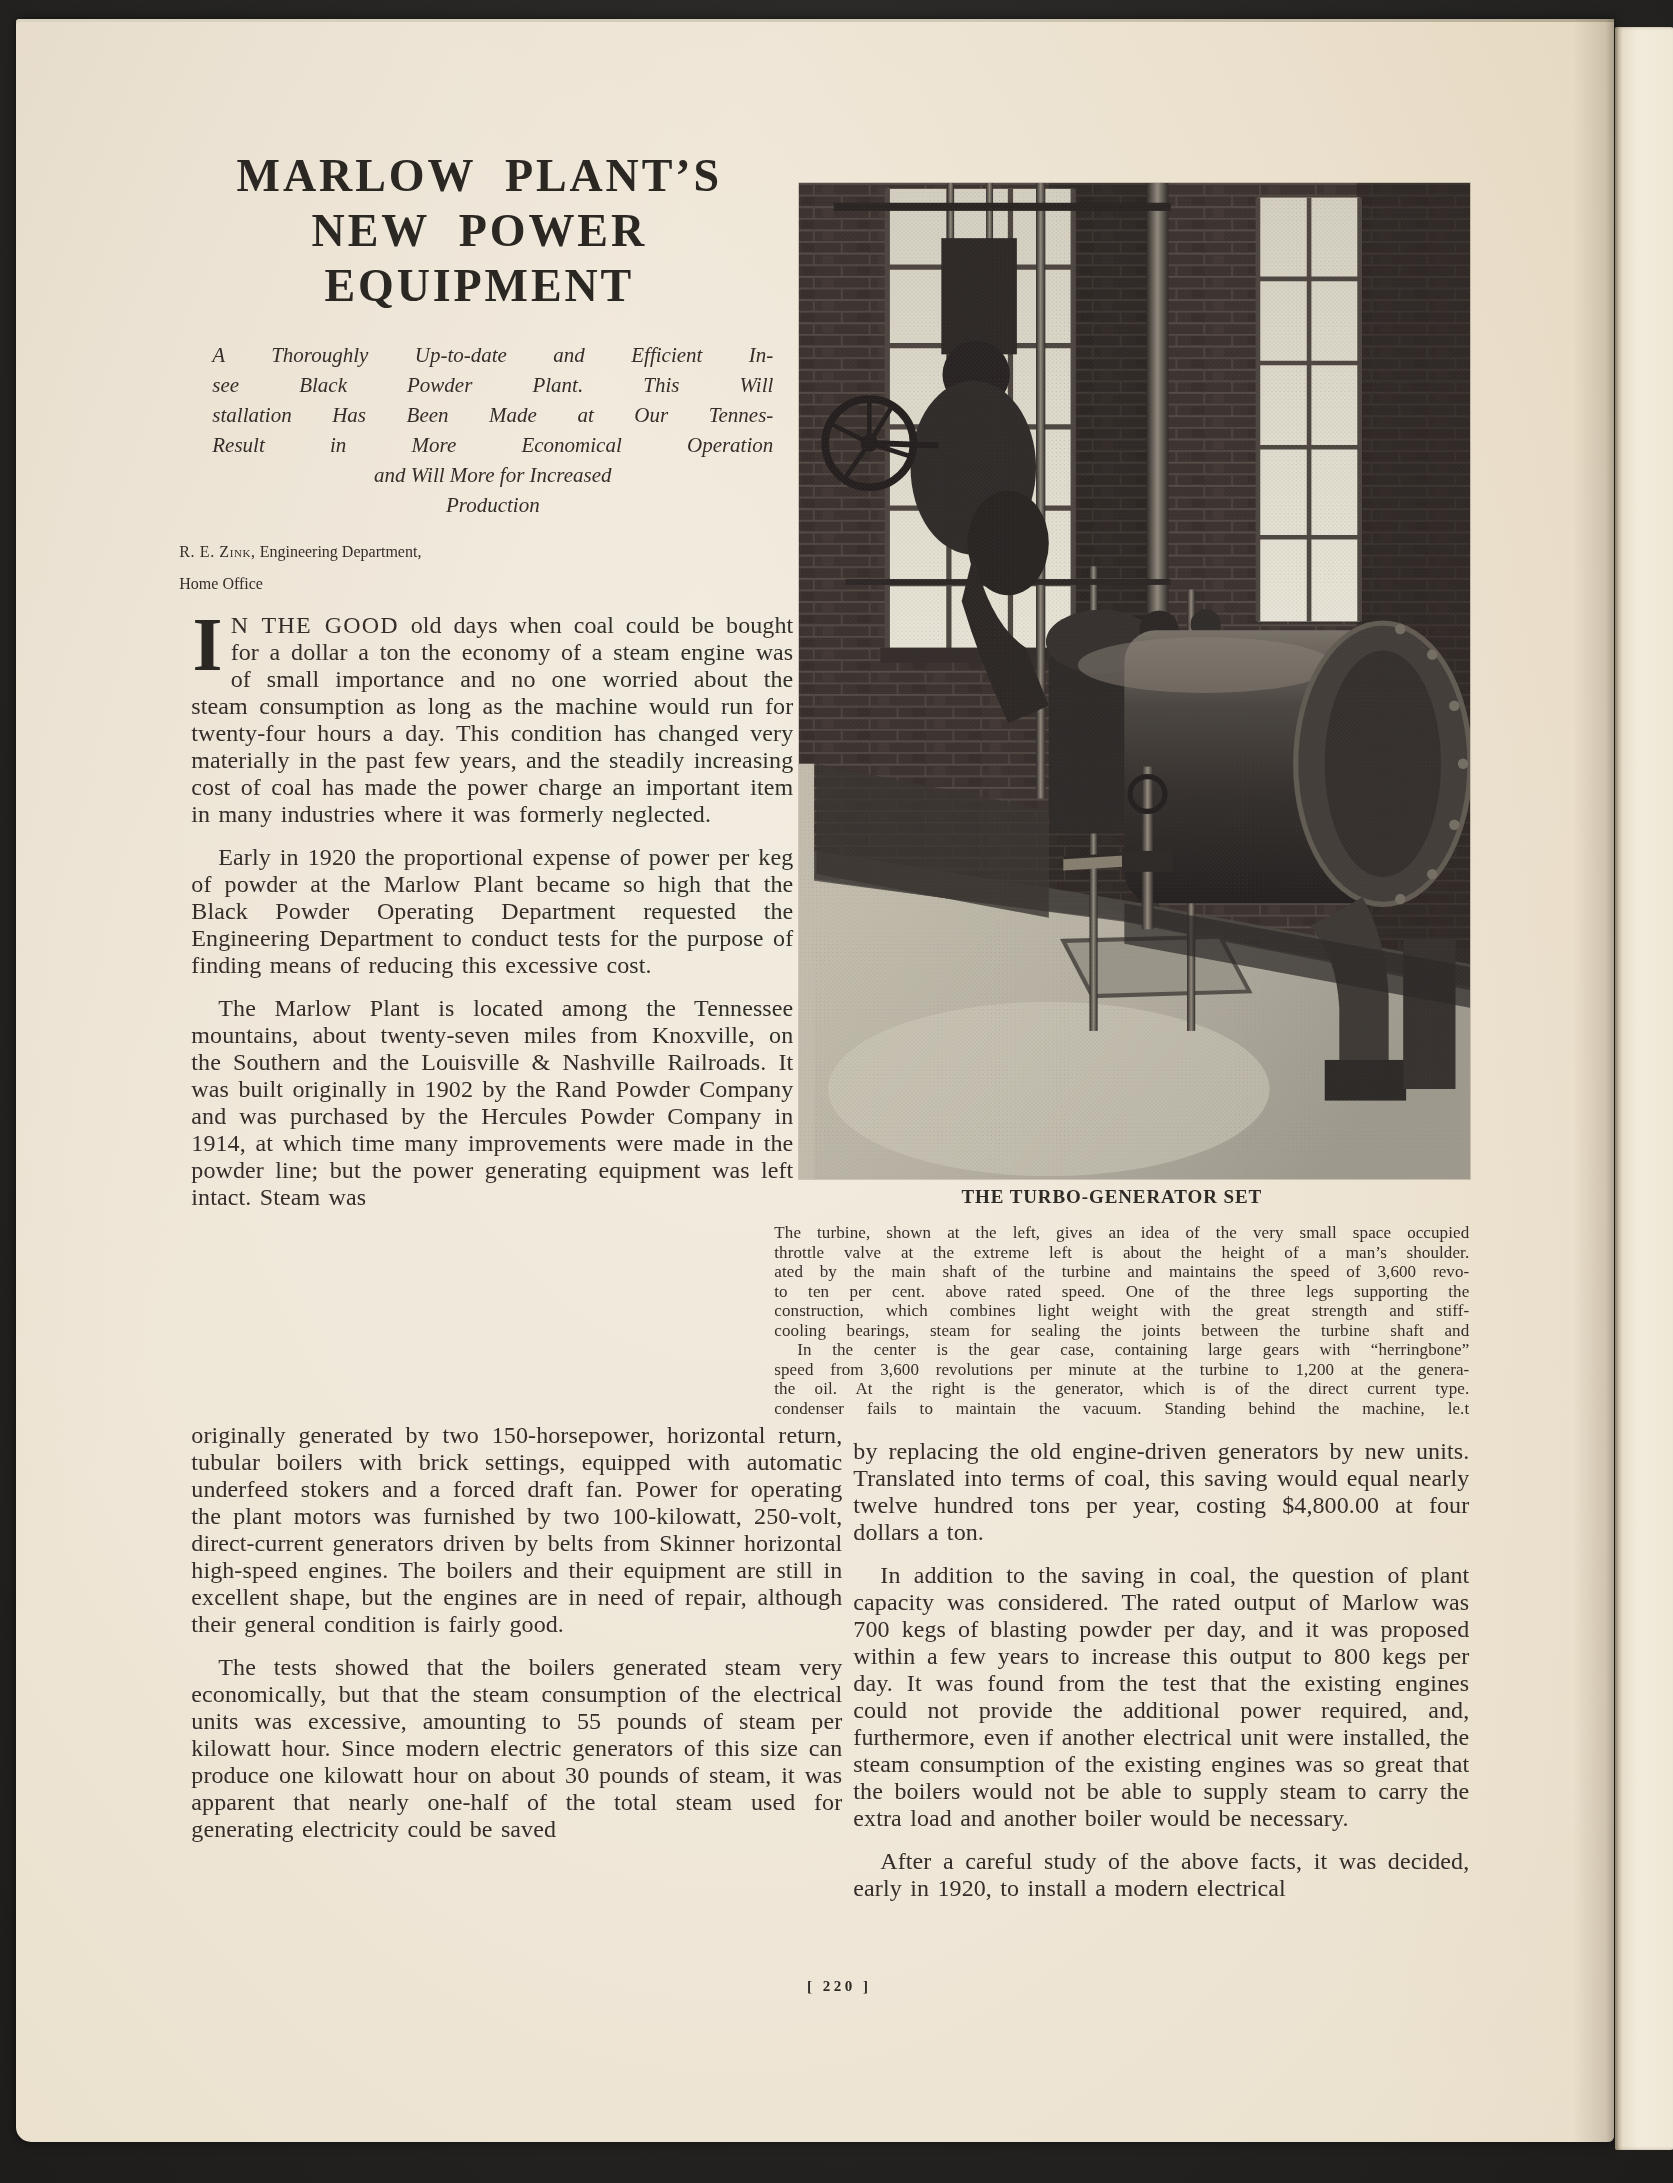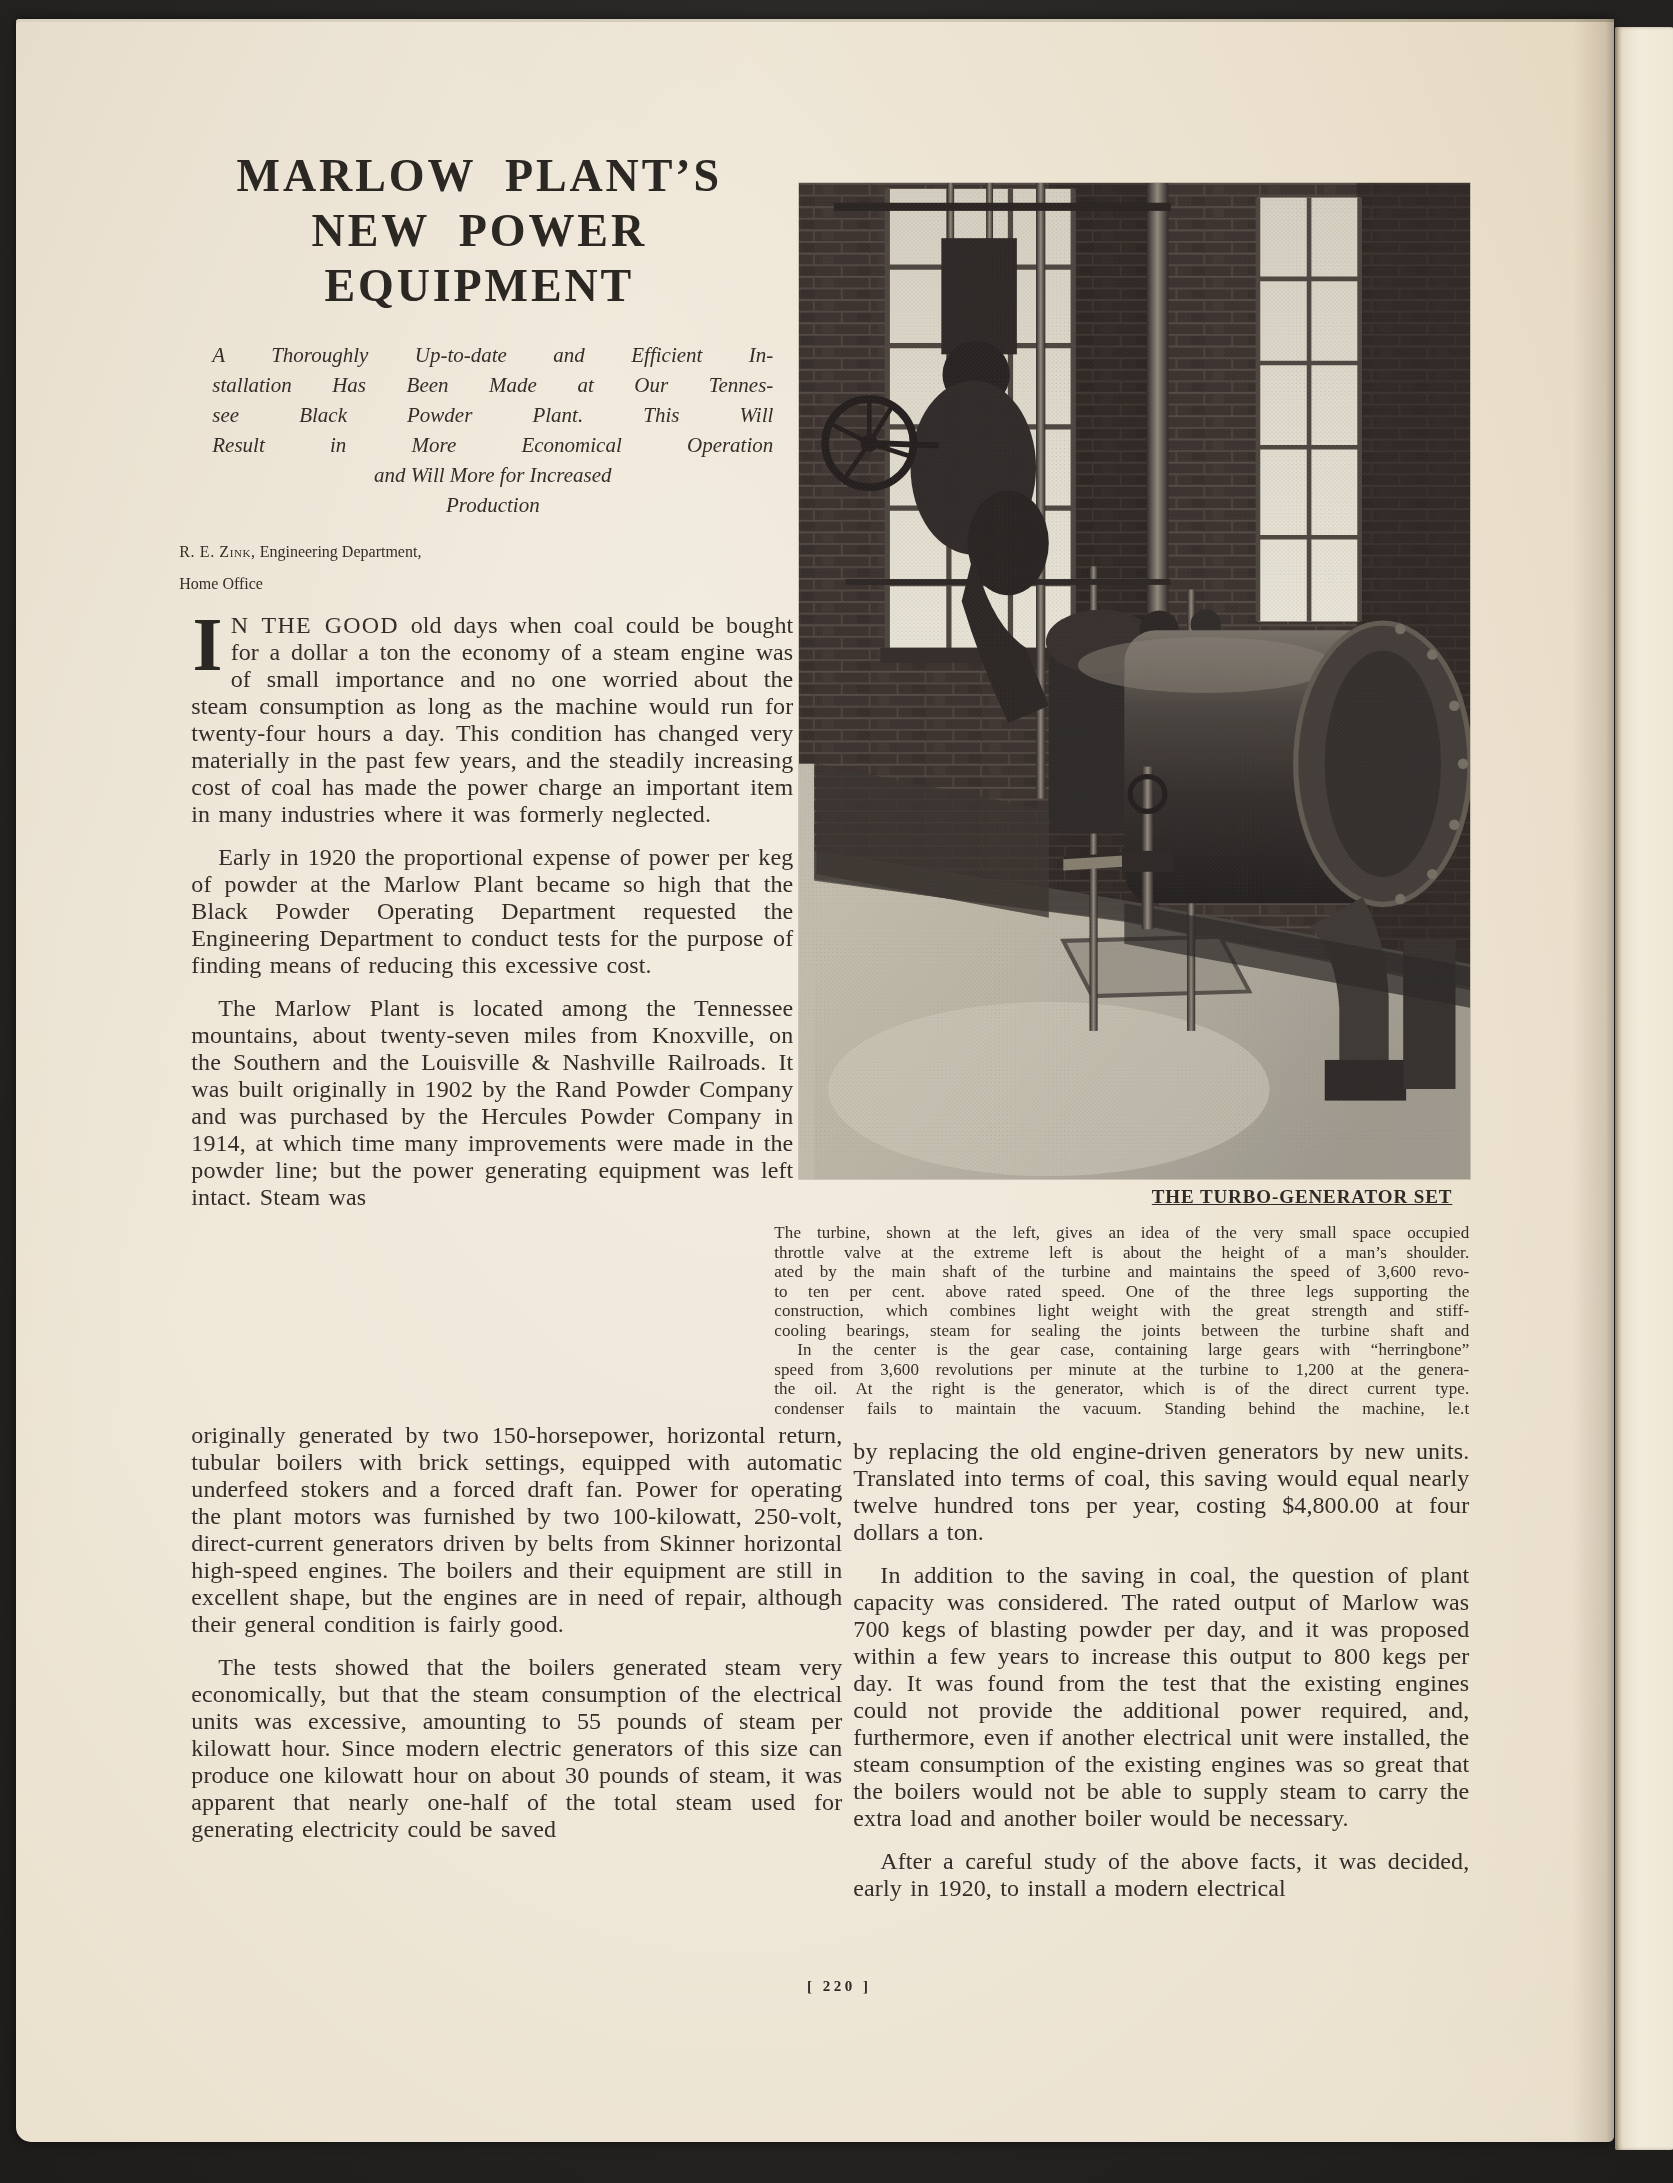--- a/index.html
+++ b/index.html
@@ -54,22 +54,22 @@
   .bodytext p{margin:0;}
   .bodytext p.ind{text-indent:27px;margin-top:16px;}
   .dropcap{float:left;font-size:77px;line-height:57px;font-weight:600;
     padding:3.5px 8.1px 0 1.2px;color:#2b2723;}
   .leadcaps{letter-spacing:1.2px;}
 
   .photo{left:783px;top:164px;width:671px;height:996px;background:#3f3833;
     box-shadow:0 0 0 0.6px rgba(60,50,40,.35);}
   .photo svg{display:block;width:100%;height:100%;}
 
-  .cap-title{left:755px;top:1167px;width:681px;text-align:right;
-    font-size:19px;font-weight:700;letter-spacing:0.9px;color:#2e2a26;text-decoration:underline;}
+  .cap-title{left:755px;top:1167px;width:681px;text-align:center;
+    font-size:19px;font-weight:700;letter-spacing:0.9px;color:#2e2a26;}
   .caption{left:758px;top:1204px;width:695px;font-size:17px;line-height:19.5px;
     color:#332e29;letter-spacing:0.1px;}
   .caption .line{text-align:justify;text-align-last:justify;white-space:normal;}
   .caption .line.ind{text-indent:23px;}
 
   .pageno{left:175px;top:1959px;width:1296px;text-align:center;
     font-size:15px;font-weight:700;letter-spacing:3.5px;color:#2e2a26;}
 </style>
 </head>
 <body>
@@ -77,22 +77,22 @@
 <div class="page">
 
   <div class="abs title">
     <div>MARLOW PLANT’S</div>
     <div>NEW POWER</div>
     <div>EQUIPMENT</div>
   </div>
 
   <div class="abs subtitle">
     <div class="jl">A Thoroughly Up-to-date and Efficient In-</div>
+    <div class="jl">see Black Powder Plant.  This Will</div>
     <div class="jl">stallation Has Been Made at Our Tennes-</div>
-    <div class="jl">see Black Powder Plant.  This Will</div>
     <div class="jl">Result in More Economical Operation</div>
     <div class="cl">and Will More for Increased</div>
     <div class="cl">Production</div>
   </div>
 
   <div class="abs byline">
     <div><span class="smallcaps">R. E. Zink,</span><span> Engineering Department,</span></div>
     <div>Home Office</div>
   </div>
 

